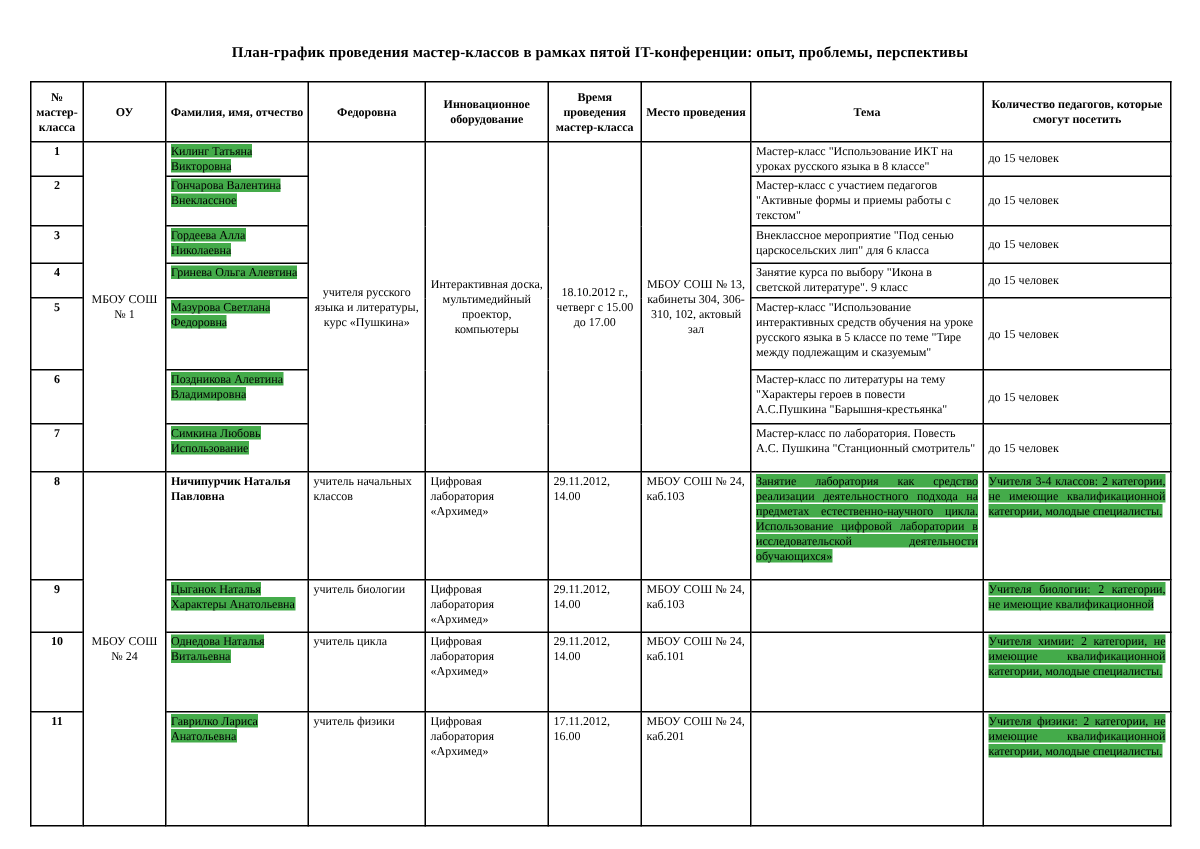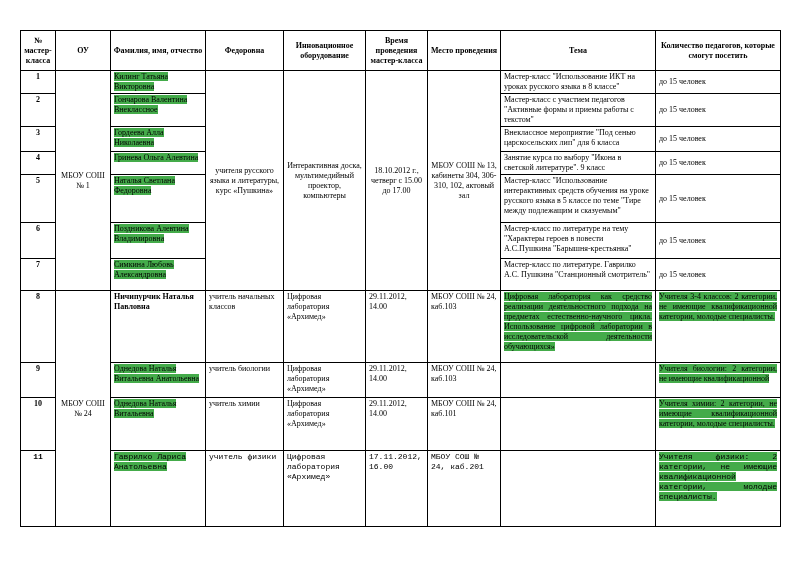--- a/index.html
+++ b/index.html
@@ -25,26 +25,27 @@
   th { text-align:center; vertical-align:middle; font-weight:bold; padding:2px; }
   .c { text-align:center; }
   .m { vertical-align:middle; }
   .b { font-weight:bold; }
   .j { text-align:justify; }
   .hl { background:var(--hl, #44ab4a); }
   tr.hrow { height:40px;margin-left:29px; }
   tr.r1 { height:22px; } tr.r2 { height:27px; } tr.r3 { height:25px; }
   tr.r4 { height:22px; } tr.r5 { height:48px; } tr.r6 { height:36px; }
   tr.r7 { height:32px; } tr.r8 { height:72px; } tr.r9 { height:35px; }
-  tr.r10 { height:53px; } tr.r11 { height:76px;font-family:Liberation Mono, monospace; }
+  tr.r10 { height:53px; } tr.r11 { height:76px; }
 </style>
 </head>
 <body>
 
 <div class="page">
+  <div class="title">План-график проведения мастер-классов  в рамках пятой IT-конференции: опыт, проблемы, перспективы</div>
 
   <table class="schedule">
     <colgroup>
       <col style="width:35px">
         <col style="width:55px">
         <col style="width:95px">
       <col style="width:78px">
         <col style="width:82px">
         <col style="width:62px">
       <col style="width:73px">
@@ -90,62 +91,62 @@
         <td class="m">до 15 человек</td>
       </tr>
       <tr class="r4">
         <td class="c b">4</td>
         <td><span class="hl">Гринева Ольга Алевтина</span></td>
         <td>Занятие курса по выбору "Икона в светской литературе". 9 класс</td>
         <td class="m">до 15 человек</td>
       </tr>
       <tr class="r5">
         <td class="c b">5</td>
-        <td><span class="hl">Наталья Светлана Федоровна</span></td>
+        <td><span class="hl">Мазурова Светлана Федоровна</span></td>
         <td>Мастер-класс "Использование интерактивных средств обучения на уроке русского языка в 5 классе по теме "Тире между подлежащим и сказуемым"</td>
         <td class="m">до 15 человек</td>
       </tr>
       <tr class="r6">
         <td class="c b">6</td>
         <td><span class="hl">Поздникова Алевтина Владимировна</span></td>
-        <td>Мастер-класс по литературе на тему "Характеры героев в повести А.С.Пушкина "Барышня-крестьянка"</td>
+        <td>Мастер-класс по литературы на тему "Характеры героев в повести А.С.Пушкина "Барышня-крестьянка"</td>
         <td class="m">до 15 человек</td>
       </tr>
       <tr class="r7">
         <td class="c b">7</td>
-        <td><span class="hl">Симкина Любовь Александровна</span></td>
-        <td>Мастер-класс по литературе. Гаврилко А.С. Пушкина "Станционный смотритель"</td>
+        <td><span class="hl">Симкина Любовь Использование</span></td>
+        <td>Мастер-класс по лаборатория. Повесть А.С. Пушкина "Станционный смотритель"</td>
         <td class="m">до 15 человек</td>
       </tr>
 
       <tr class="r8">
         <td class="c b">8</td>
         <td class="c m" rowspan="4">МБОУ СОШ № 24</td>
         <td class="b">Ничипурчик Наталья Павловна</td>
         <td>учитель начальных классов</td>
         <td>Цифровая лаборатория «Архимед»</td>
         <td>29.11.2012, 14.00</td>
         <td>МБОУ СОШ № 24, каб.103</td>
-        <td class="j"><span class="hl">Цифровая лаборатория как средство реализации деятельностного подхода на предметах естественно-научного цикла. Использование цифровой лаборатории в исследовательской деятельности обучающихся»</span></td>
+        <td class="j"><span class="hl">Занятие лаборатория как средство реализации деятельностного подхода на предметах естественно-научного цикла. Использование цифровой лаборатории в исследовательской деятельности обучающихся»</span></td>
         <td class="j"><span class="hl">Учителя 3-4 классов: 2 категории, не имеющие квалификационной категории, молодые специалисты.</span></td>
       </tr>
       <tr class="r9">
         <td class="c b">9</td>
-        <td><span class="hl">Однедова Наталья Витальевна Анатольевна</span></td>
+        <td><span class="hl">Цыганок Наталья Характеры Анатольевна</span></td>
         <td>учитель биологии</td>
         <td>Цифровая лаборатория «Архимед»</td>
         <td>29.11.2012, 14.00</td>
         <td>МБОУ СОШ № 24, каб.103</td>
         <td></td>
         <td class="j"><span class="hl">Учителя биологии: 2 категории, не имеющие квалификационной</span></td>
       </tr>
       <tr class="r10">
         <td class="c b">10</td>
         <td><span class="hl">Однедова Наталья Витальевна</span></td>
-        <td>учитель химии</td>
+        <td>учитель цикла</td>
         <td>Цифровая лаборатория «Архимед»</td>
         <td>29.11.2012, 14.00</td>
         <td>МБОУ СОШ № 24, каб.101</td>
         <td></td>
         <td class="j"><span class="hl">Учителя химии: 2 категории, не имеющие квалификационной категории, молодые специалисты.</span></td>
       </tr>
       <tr class="r11">
         <td class="c b">11</td>
         <td><span class="hl">Гаврилко Лариса Анатольевна</span></td>
         <td>учитель физики</td>

